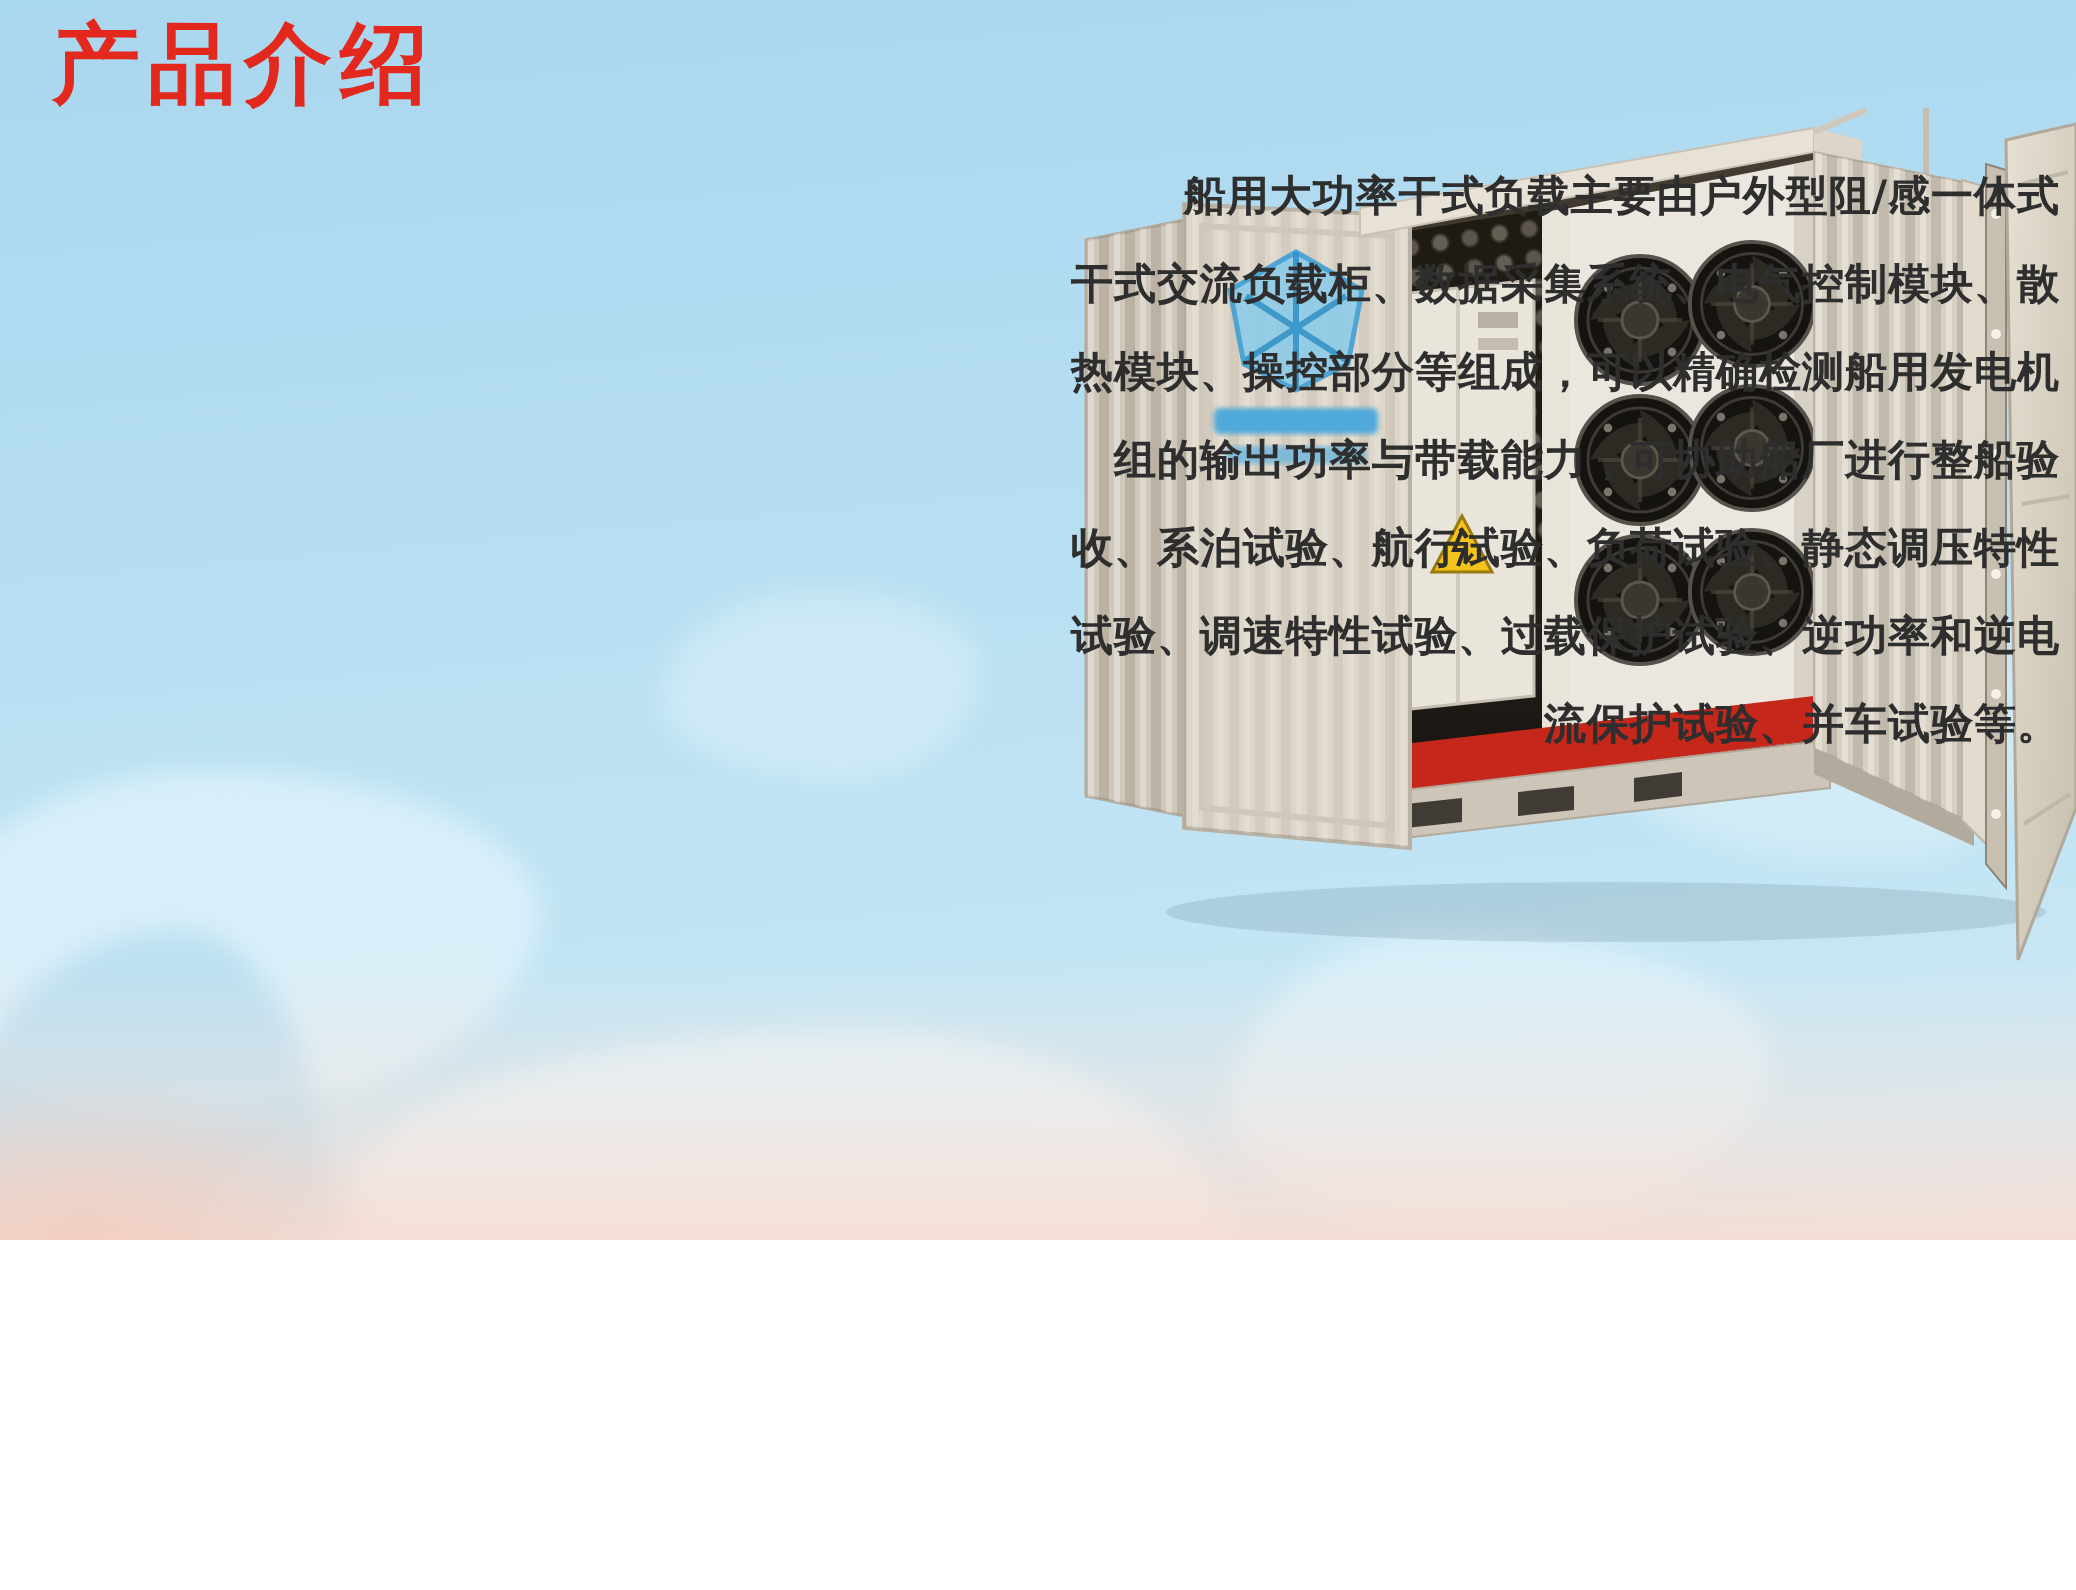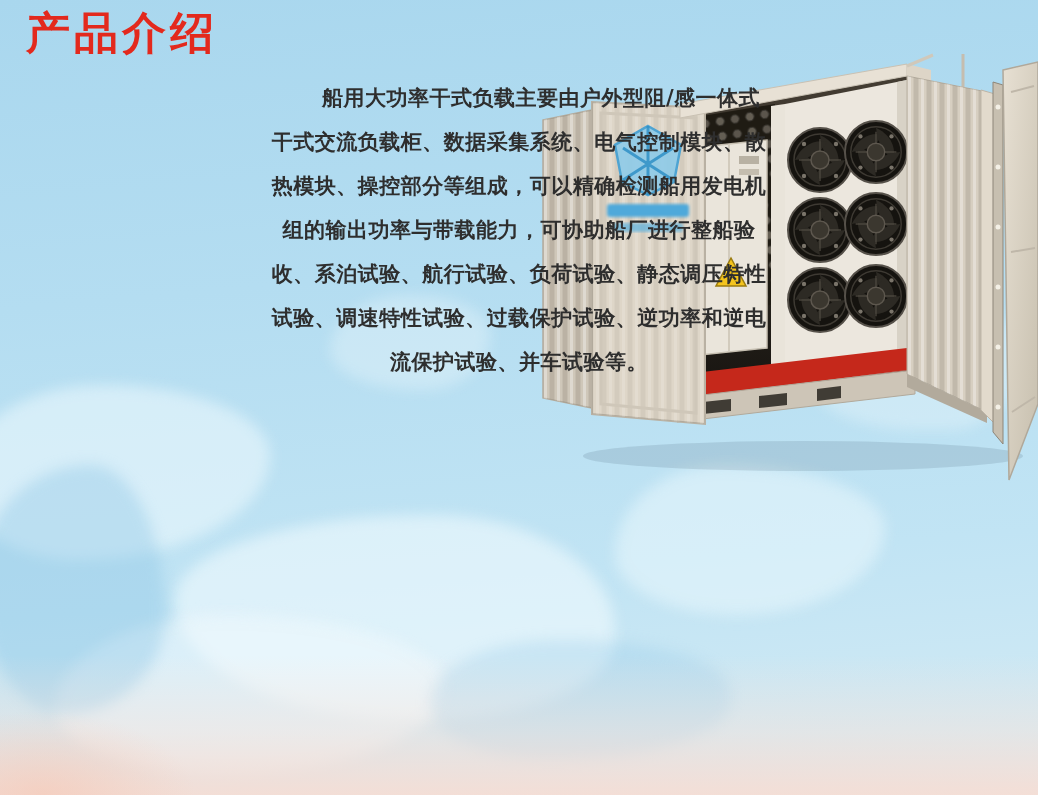--- a/index.html
+++ b/index.html
@@ -1,18 +1,18 @@
 <!DOCTYPE html>
 <html><head>
 <meta charset="utf-8">
 <style>
   html,body{margin:0;padding:0;}
   body{width:1038px;height:795px;overflow:hidden;
        font-family:"DejaVu Sans","Liberation Sans",sans-serif;}
-  .page{position:relative;width:1038px;height:795px;overflow:hidden;
+  .page{position:relative;width:1038px;height:620px;overflow:hidden;
         background:linear-gradient(175deg,#a9d7ee 0%,#b4ddf1 35%,#c1e4f4 70%,#d5ebf4 100%);}
 
   
   .blob{position:absolute;filter:blur(7px);z-index:0;}
   .b1{left:-40px;top:385px;width:310px;height:175px;background:rgba(238,249,253,.55);border-radius:46% 54% 62% 38%/55% 40% 60% 45%;}
   .b2{left:175px;top:515px;width:440px;height:205px;background:rgba(240,250,253,.6);border-radius:58% 42% 45% 55%/42% 58% 40% 60%;}
   .b3{left:615px;top:465px;width:270px;height:150px;background:rgba(238,249,253,.5);border-radius:40% 60% 55% 45%/60% 42% 58% 40%;}
   .b4{left:815px;top:295px;width:205px;height:135px;background:rgba(240,250,253,.35);border-radius:55% 45% 40% 60%/45% 55% 62% 38%;}
   .b5{left:55px;top:615px;width:390px;height:160px;background:rgba(242,250,253,.5);border-radius:44% 56% 58% 42%/58% 44% 56% 42%;}
   .b6{left:330px;top:295px;width:160px;height:95px;background:rgba(240,250,253,.35);border-radius:50% 50% 42% 58%/60% 40% 58% 42%;}
@@ -22,21 +22,21 @@
   .pink-fade{position:absolute;left:0;right:0;bottom:0;height:140px;z-index:1;pointer-events:none;
      background:
        radial-gradient(220px 120px at 4% 100%,rgba(246,196,176,.55),rgba(246,196,176,0) 70%),
        linear-gradient(to top,rgba(249,220,209,.85) 0%,rgba(249,226,216,.45) 45%,rgba(249,232,224,0) 100%);}
 
   .page-title{position:relative;z-index:2;margin:6px 0 0 26px;
      font-size:44px;line-height:54px;font-weight:bold;color:#e3291d;letter-spacing:4px;}
 
   .content{position:relative;z-index:2;padding:16px 8px 0 8px;}
   .content p{margin:0;font-size:21px;line-height:44px;font-weight:bold;color:#2e2e2e;
-     letter-spacing:.5px;text-indent:44px;white-space:pre-wrap;text-align:center;}
+     letter-spacing:.5px;text-indent:44px;white-space:pre-wrap;text-align:right;}
 
   .photo-wrap{position:absolute;left:535px;top:52px;width:503px;height:432px;z-index:1;}
   .photo-wrap svg{display:block;}
 </style>
 </head>
 <body>
 
 <div class="page">
 
   <div class="blob b1"></div>

